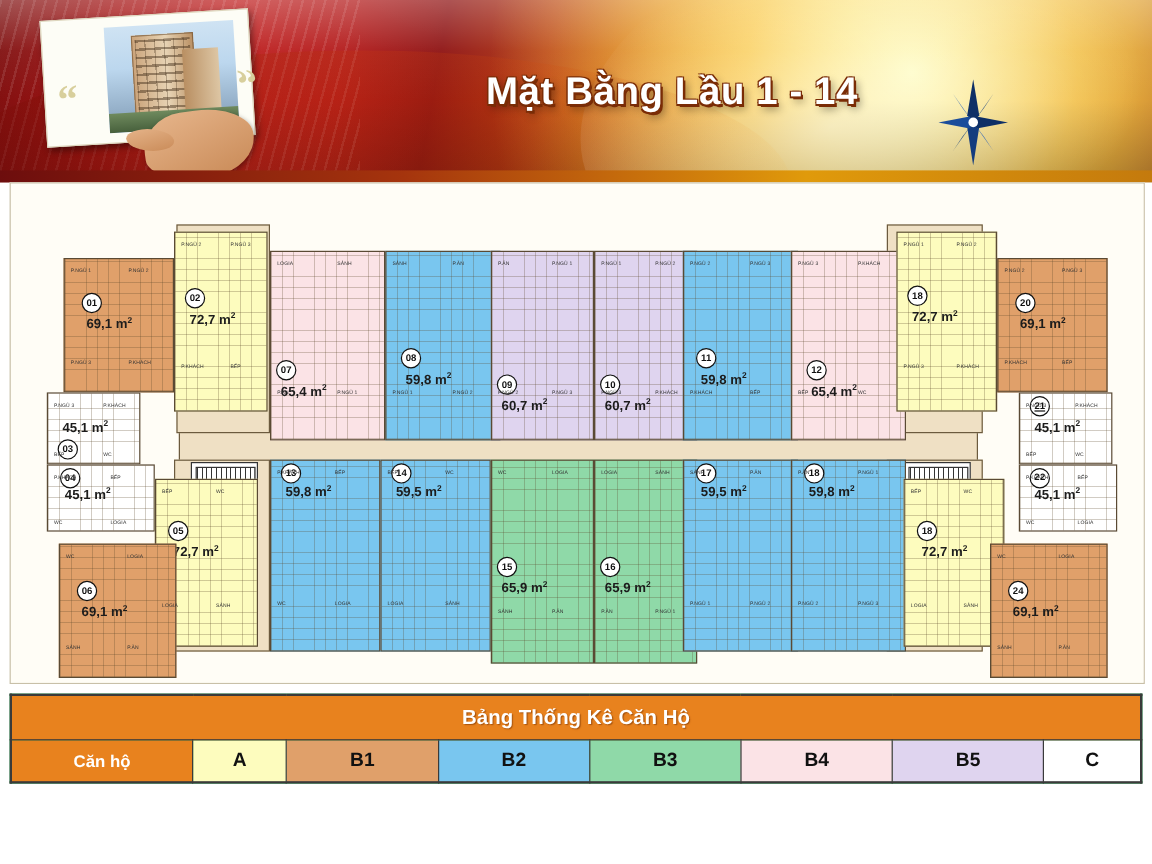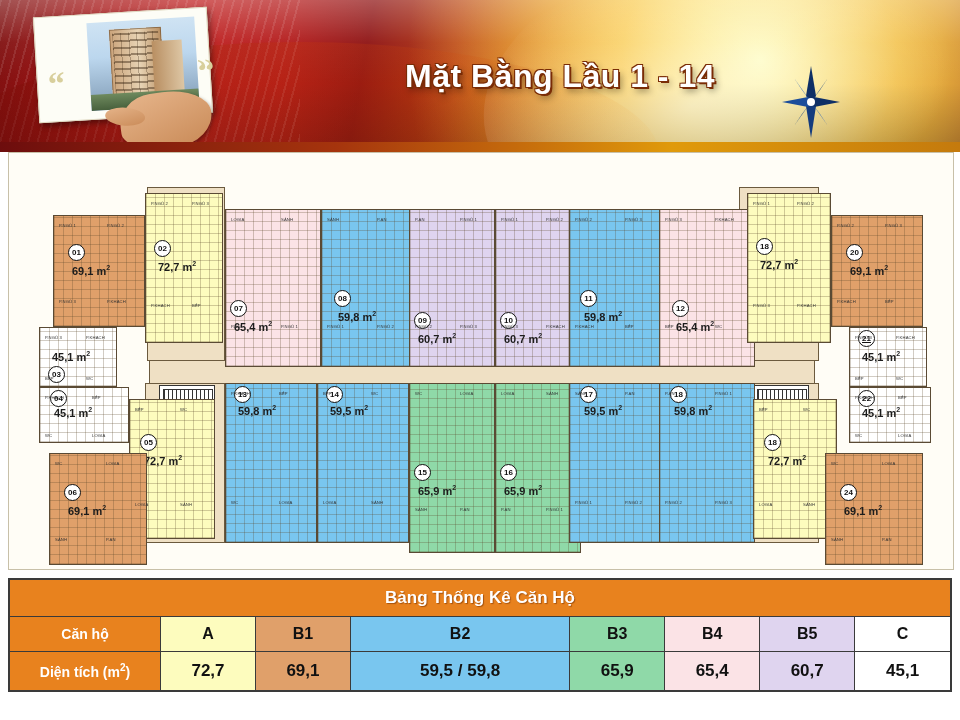--- a/index.html
+++ b/index.html
@@ -382,25 +382,15 @@
       <tr class="hdr">
         <td>Căn hộ</td>
         <td class="c-A">A</td>
         <td class="c-B1">B1</td>
         <td class="c-B2">B2</td>
         <td class="c-B3">B3</td>
         <td class="c-B4">B4</td>
         <td class="c-B5">B5</td>
         <td class="c-C">C</td>
       </tr>
-      <tr class="row">
-        <td><span>Diện tích (m</span><span class="sup">2</span><span>)</span></td>
-        <td class="c-A">72,7</td>
-        <td class="c-B1">69,1</td>
-        <td class="c-B2">59,5 / 59,8</td>
-        <td class="c-B3">65,9</td>
-        <td class="c-B4">65,4</td>
-        <td class="c-B5">60,7</td>
-        <td class="c-C">45,1</td>
-      </tr>
     </tbody>
   </table>
 </div>
 
 </body></html>

